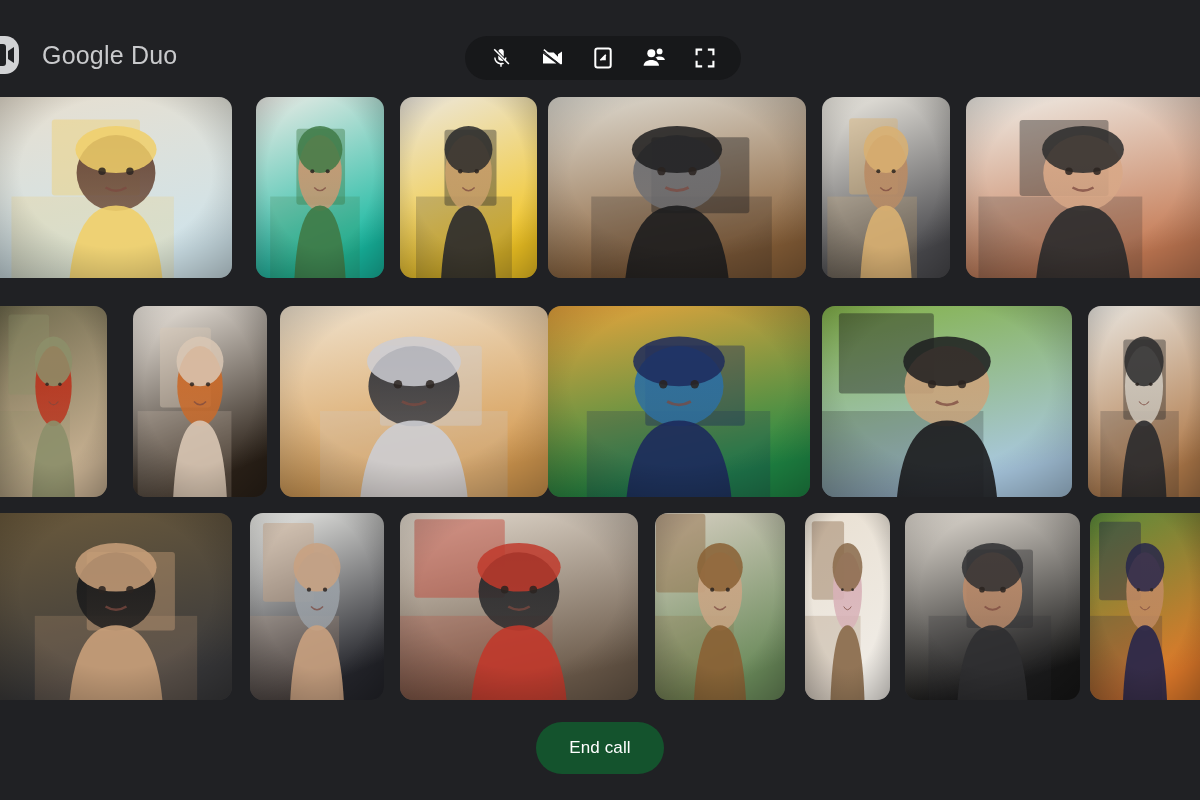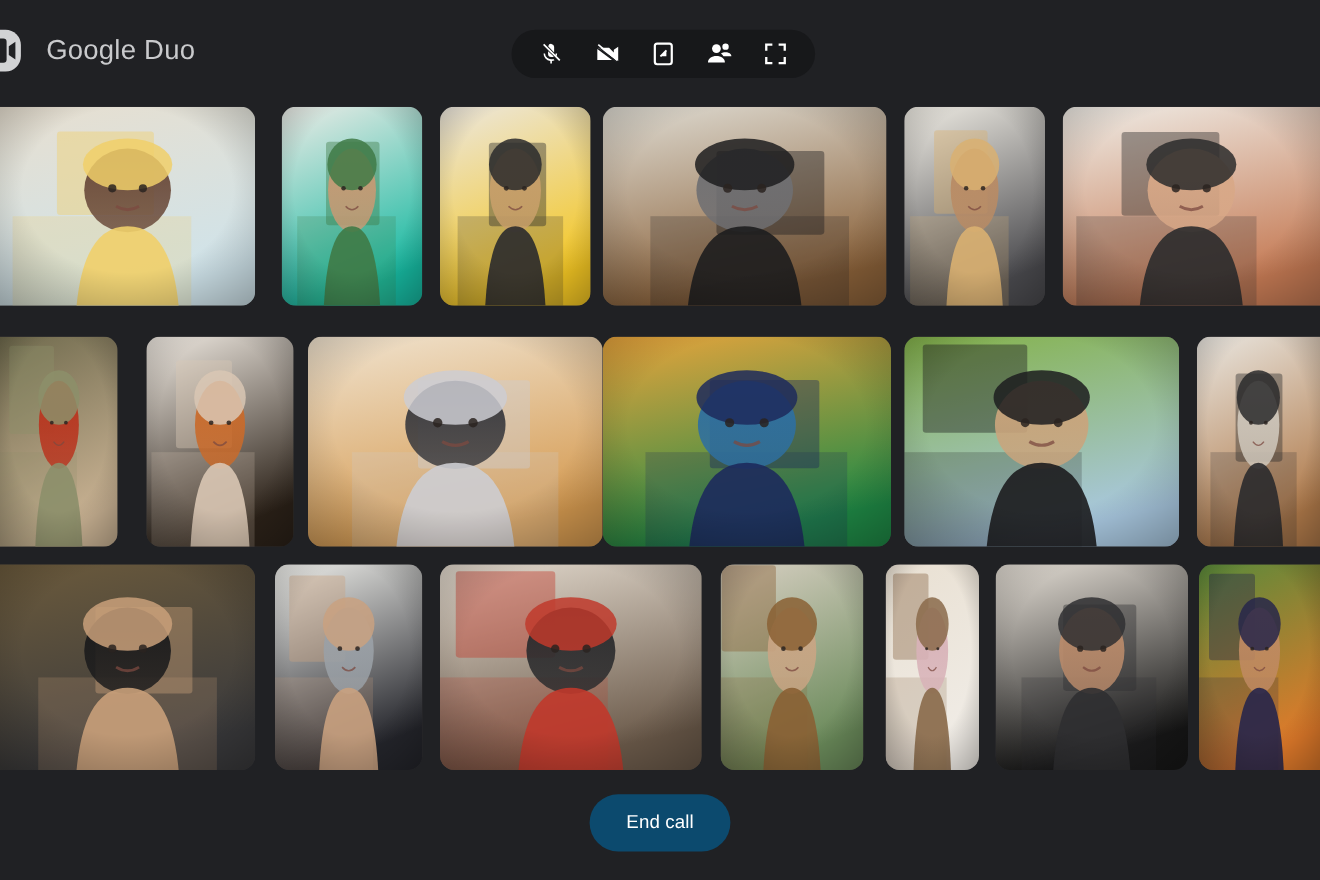--- a/index.html
+++ b/index.html
@@ -6,21 +6,21 @@
   html, body {
     width: 1200px; height: 800px;
     background: #202124;
     font-family: "Liberation Sans", sans-serif;
     overflow: hidden;
   }
   .app { position: relative; width: 1200px; height: 800px; background: #202124; }
 
   
   .header {
-    position: absolute; left: 0; top: 0; width: 1200px; height: 92px;
+    position: absolute; left: 0; top: 9px; width: 1200px; height: 92px;
     z-index: 5;
   }
   .brand {
     position: absolute; left: -18px; top: 23px;
     display: flex; align-items: center; gap: 14px;
   }
   .brand-logo { width: 46px; height: 46px; display: block; }
   .brand-title {
     font-size: 25px; font-weight: 400; color: #c9cacc;
     letter-spacing: .2px; line-height: 1; white-space: nowrap;
@@ -63,21 +63,21 @@
   .vid { position: absolute; inset: 0; overflow: hidden; }
   .vid svg { position: absolute; inset: 0; width: 100%; height: 100%; display: block; }
 
   
   .endcall-wrap {
     position: absolute; left: 0; top: 722px; width: 1200px;
     display: flex; justify-content: center; z-index: 6;
   }
   .endcall {
     min-width: 128px; height: 52px;
-    background: #0c4a6e;
+    background: #14532d;
     border: none; border-radius: 26px;
     color: #ffffff; font-size: 17px; font-weight: 400;
     font-family: "Liberation Sans", sans-serif;
     letter-spacing: .1px;
     cursor: pointer;
     padding: 0 28px;
   }
 </style>
 </head>
 <body>

